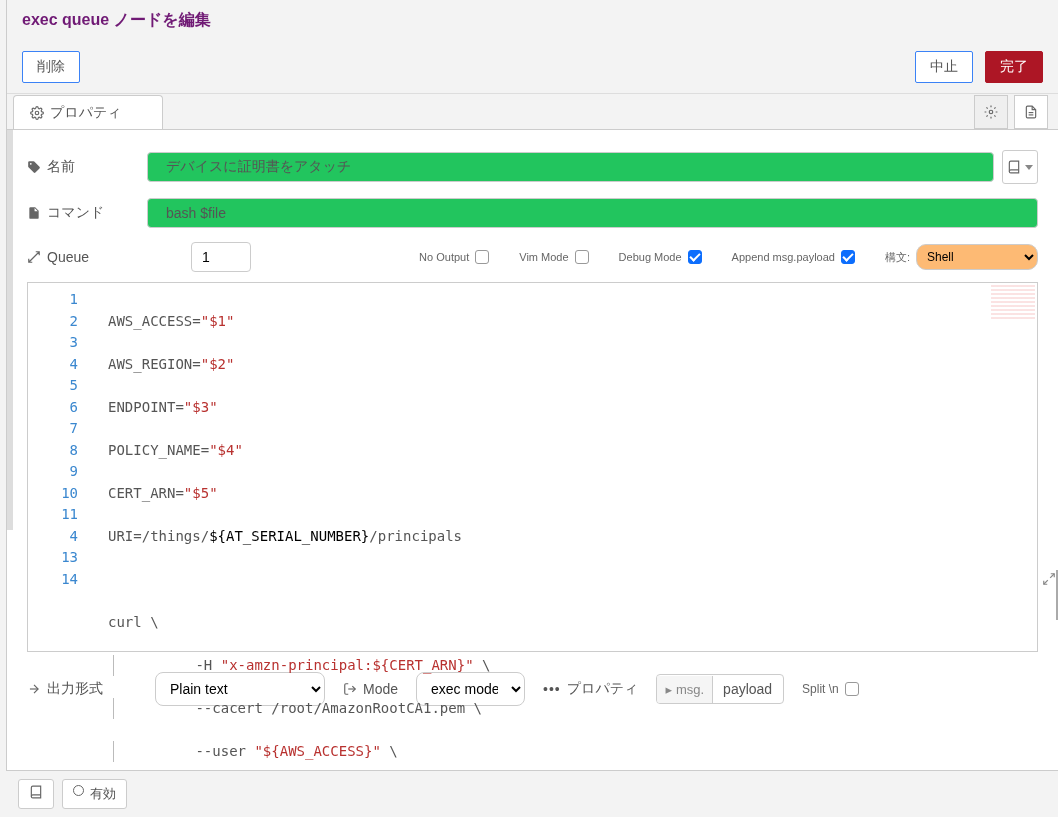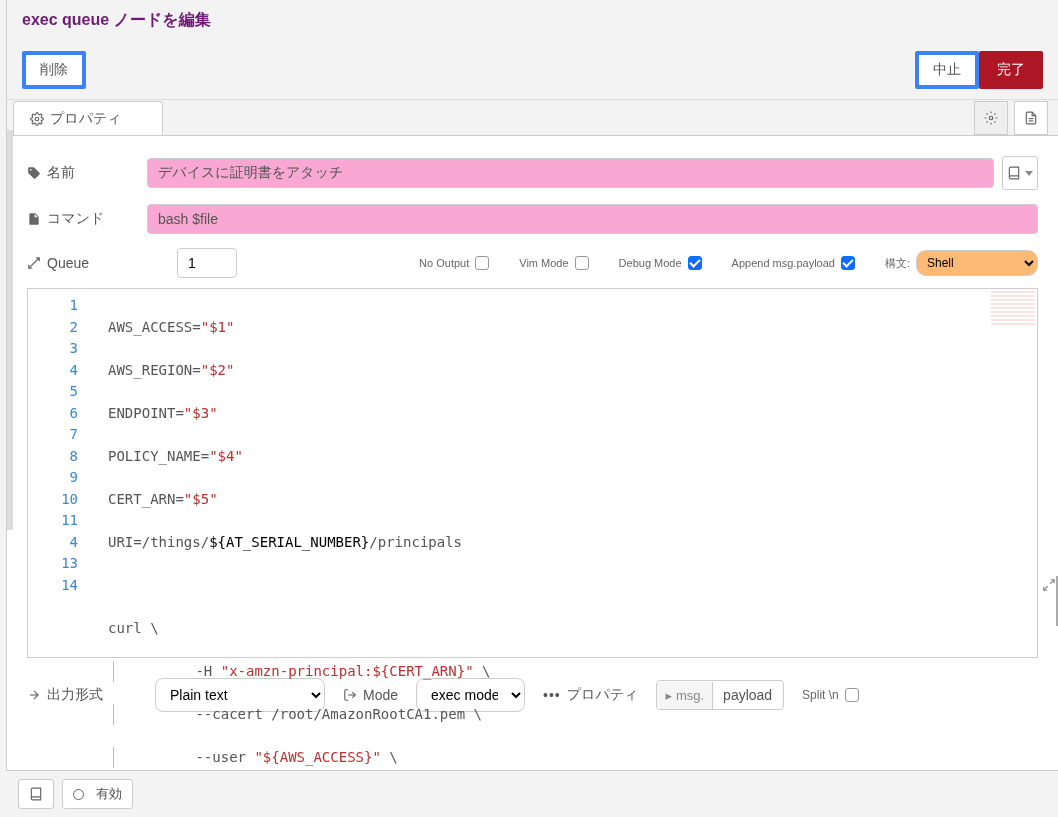--- a/index.html
+++ b/index.html
@@ -28,32 +28,32 @@
 .toolbar {
   padding: 10px 15px;
   display: flex;
   justify-content: space-between;
   border-bottom: 1px solid #ddd;
   background: #f3f3f3;
 }
 .btn {
   padding: 6px 14px;
   font-size: 14px;
-  border: 4px solid #3b82f6;
+  border: 1px solid #3b82f6;
   background: #fff;
   color: #555;
   cursor: pointer;
   border-radius: 2px;
 }
 .btn-primary {
   background: #ad1625;
   color: #fff;
   border-color: #ad1625;
 }
-.toolbar-right { display: flex; gap: 0; }
+.toolbar-right { display: flex; gap: 12px; }
 .tabs-row {
   display: flex;
   justify-content: space-between;
   background: #f3f3f3;
   padding: 0 10px 0 6px;
   position: relative;
 }
 .tabs {
   display: flex;
 }
@@ -96,39 +96,39 @@
 }
 .form-label {
   width: 120px;
   display: flex;
   align-items: center;
   gap: 6px;
   color: #555;
 }
 .form-input {
   flex: 1;
-  padding: 6px 10px;
+  padding: 6px 18px;
   border: 1px solid #ccc;
   border-radius: 4px;
   font-size: 14px;
   color: #555;
-  background: #f9a8d4;
+  background: #22c55e;
 }
 .name-row .form-input { margin-right: 8px; }
 .book-btn {
   width: 36px; height: 34px;
   border: 1px solid #ccc;
   background: #fff;
   display: inline-flex;
   align-items: center;
   justify-content: center;
   cursor: pointer;
   border-radius: 3px;
 }
-.queue-row { display: flex; align-items: center; gap: 30px; margin-bottom: 10px; }
+.queue-row { display: flex; align-items: center; gap: 44px; margin-bottom: 10px; }
 .queue-row .form-label { width: 120px; }
 .queue-input {
   width: 60px;
   padding: 6px 10px;
   border: 1px solid #ccc;
   border-radius: 4px;
   font-size: 14px;
 }
 .check-group { display: flex; align-items: center; gap: 6px; font-size: 11px; color: #666; }
 .checkbox {
@@ -255,22 +255,21 @@
   gap: 8px;
 }
 .footer .btn-sm {
   padding: 5px 10px;
   border: 1px solid #ccc;
   background: #fff;
   font-size: 13px;
   border-radius: 3px;
   cursor: pointer;
   display: inline-flex;
-  align-items: center;
-  gap: 12px;
+  gap: 6px;
 }
 svg { display: block; }
 .caret-down {
   width: 0; height: 0;
   border-left: 4px solid transparent;
   border-right: 4px solid transparent;
   border-top: 5px solid #888;
   display: inline-block;
   margin-left: 4px;
 }

